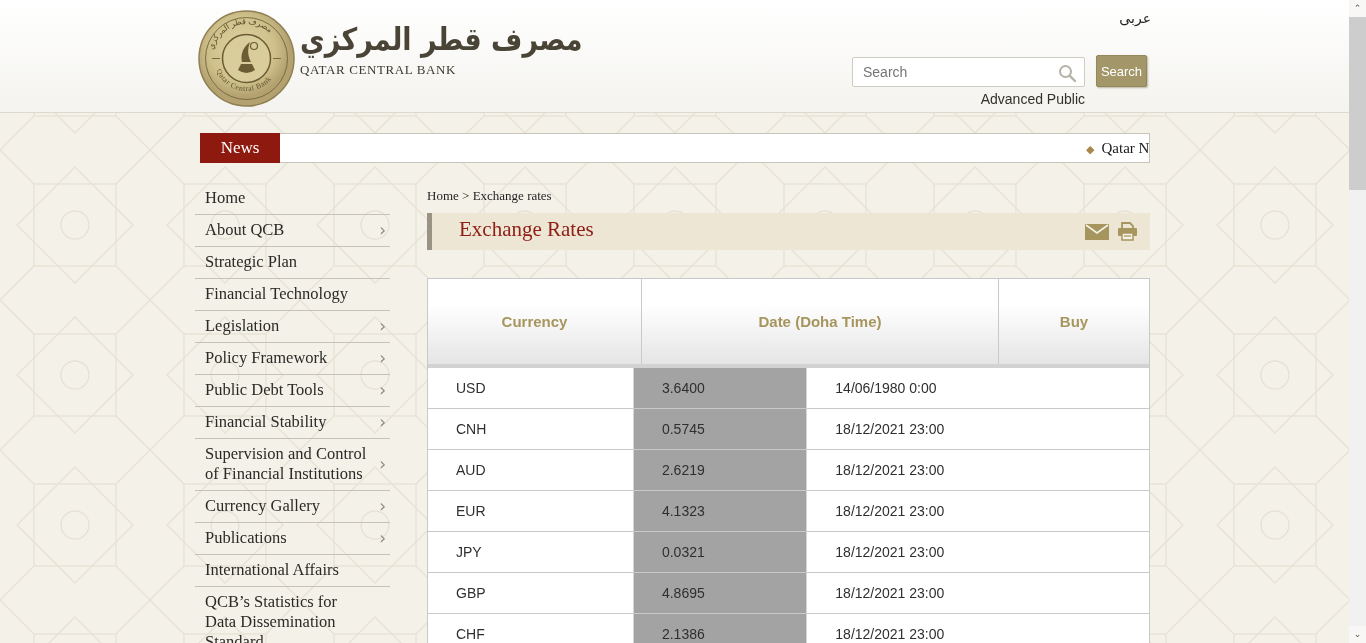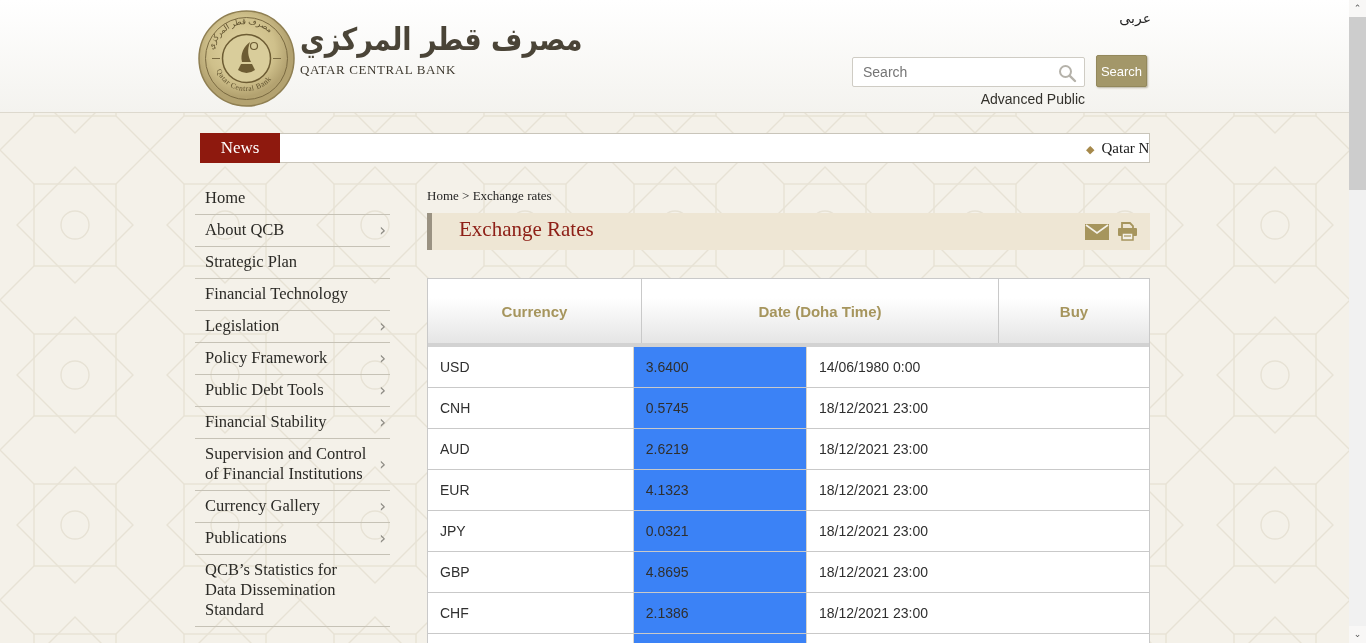--- a/index.html
+++ b/index.html
@@ -103,36 +103,36 @@
     font-size:21px; color:#8e2017;
   }
   #title-actions { position:absolute; right:12px; top:9px; display:flex; gap:8px; align-items:center; }
   #title-actions svg { cursor:pointer; display:block; }
   
   #exchange-table {
     position:absolute; left:0; top:90px; width:723px; background:#ffffff;
     border:1px solid #c9c9c9;
   }
   #table-header {
-    display:flex; height:68px; background:linear-gradient(#ffffff 30%, #e5e5e5);
+    display:flex; height:89px; background:linear-gradient(#ffffff 30%, #e5e5e5);
     border-bottom:4px solid #d2d2d2;
     text-align:center;
   }
   .hcell {
     display:flex; align-items:center; justify-content:center;
     font-size:15px; font-weight:bold; color:#a6955d;
   }
   .hcell.c-currency { width:213px; }
   .hcell.c-buy { width:151px; border-left:1px solid #c9c9c9; }
   .hcell.c-date { width:357px; border-left:1px solid #c9c9c9; }
   .trow { display:flex; height:41px; border-bottom:1px solid #c9c9c9; }
   .trow:last-child { border-bottom:none; }
-  .tcell { display:flex; align-items:center; font-size:14px; color:#2f2f2f; padding-left:12px; }
+  .tcell { display:flex; align-items:center; font-size:14px; color:#2f2f2f; padding-left:28px; }
   .tcell.c-currency { width:213px; }
-  .tcell.c-buy { width:180px; background:#3b82f6; border-left:1px solid #d9d5cc; }
+  .tcell.c-buy { width:180px; background:#a3a3a3; border-left:1px solid #d9d5cc; }
   .tcell.c-date { width:357px; border-left:1px solid #d9d5cc; }
   .trow.partial { height:9px; border-bottom:none; }
 </style>
 </head>
 <body>
 
 <div id="stage">
 
   <svg id="pattern-layer" xmlns="http://www.w3.org/2000/svg">
     <defs>
@@ -217,20 +217,21 @@
         <div class="side-item"><span>About QCB</span><span class="side-arrow">›</span></div>
         <div class="side-item"><span>Strategic Plan</span></div>
         <div class="side-item"><span>Financial Technology</span></div>
         <div class="side-item"><span>Legislation</span><span class="side-arrow">›</span></div>
         <div class="side-item"><span>Policy Framework</span><span class="side-arrow">›</span></div>
         <div class="side-item"><span>Public Debt Tools</span><span class="side-arrow">›</span></div>
         <div class="side-item"><span>Financial Stability</span><span class="side-arrow">›</span></div>
         <div class="side-item"><span>Supervision and Control of Financial Institutions</span><span class="side-arrow">›</span></div>
         <div class="side-item"><span>Currency Gallery</span><span class="side-arrow">›</span></div>
         <div class="side-item"><span>Publications</span><span class="side-arrow">›</span></div>
+        <div class="side-item"><span>International Affairs</span></div>
         <div class="side-item"><span>QCB’s Statistics for Data Dissemination Standard</span></div>
       </nav>
 
     <div id="main">
 
       <div id="breadcrumb">
         <span class="crumb-link">Home</span><span> &gt; </span><span>Exchange rates</span>
       </div>
 
       <div id="title-bar">

